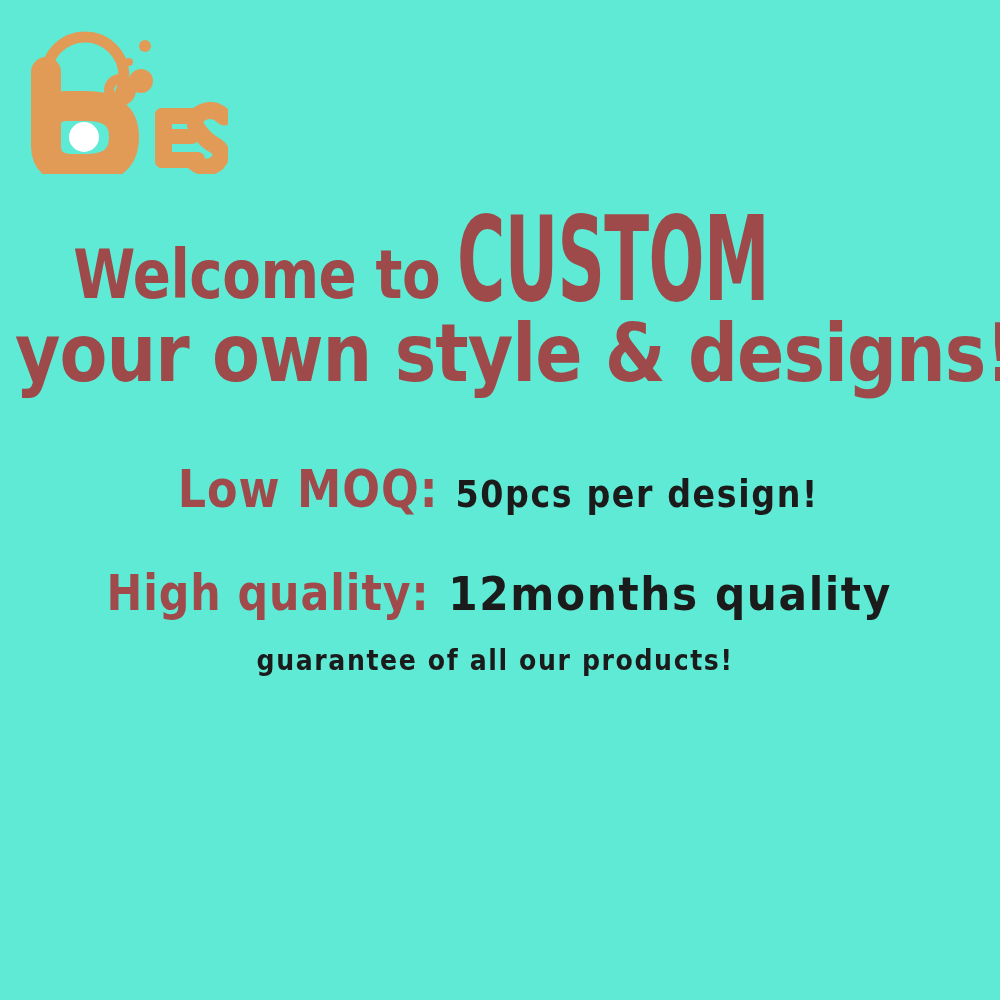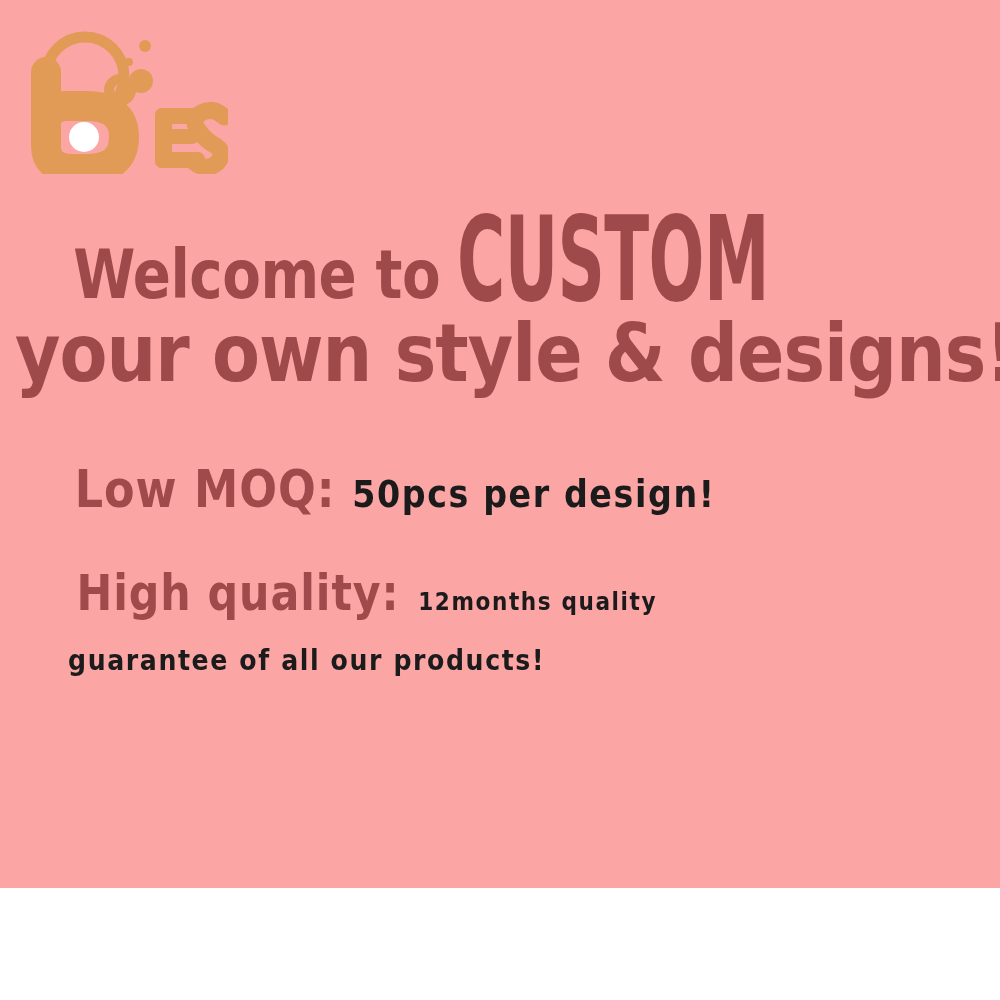--- a/index.html
+++ b/index.html
@@ -12,22 +12,22 @@
     height: 1000px;
     background: #ffffff;
     font-family: "Liberation Sans", sans-serif;
     overflow: hidden;
     position: relative;
   }
 
   .page {
     position: relative;
     width: 1000px;
-    height: 888px;
-    background: #fca5a5;
+    height: 1000px;
+    background: #5eead4;
   }
 
   
   .logo {
     position: absolute;
     left: 28px;
     top: 24px;
     width: 200px;
     height: 150px;
   }
@@ -82,23 +82,24 @@
     font-weight: 700;
     font-size: 80px;
     letter-spacing: -1px;
     line-height: 1;
     transform: scaleX(0.97);
   }
 
   
   .features {
     position: absolute;
-    left: 68px;
+    left: 40px;
     top: 452px;
     width: 910px;
+    text-align: center;
   }
   .feature {
     margin-bottom: 26px;
   }
   .feature-line {
     white-space: nowrap;
     line-height: 1.45;
   }
   .feature-label {
     color: #A04A4B;
@@ -107,21 +108,21 @@
     font-size: 50px;
     letter-spacing: 1px;
     transform: scaleX(0.95);
     display: inline-block;
     vertical-align: baseline;
   }
   .feature-value {
     color: #1B1B1B;
     font-family: "DejaVu Sans Condensed", "Liberation Sans Narrow", "Liberation Sans", sans-serif;
     font-weight: 700;
-    font-size: 24px;
+    font-size: 47px;
     letter-spacing: 1.6px;
     display: inline-block;
     vertical-align: baseline;
     padding-left: 10px;
   }
   .feature-cont {
     color: #1B1B1B;
     font-family: "DejaVu Sans Condensed", "Liberation Sans Narrow", "Liberation Sans", sans-serif;
     font-weight: 700;
     font-size: 28px;

